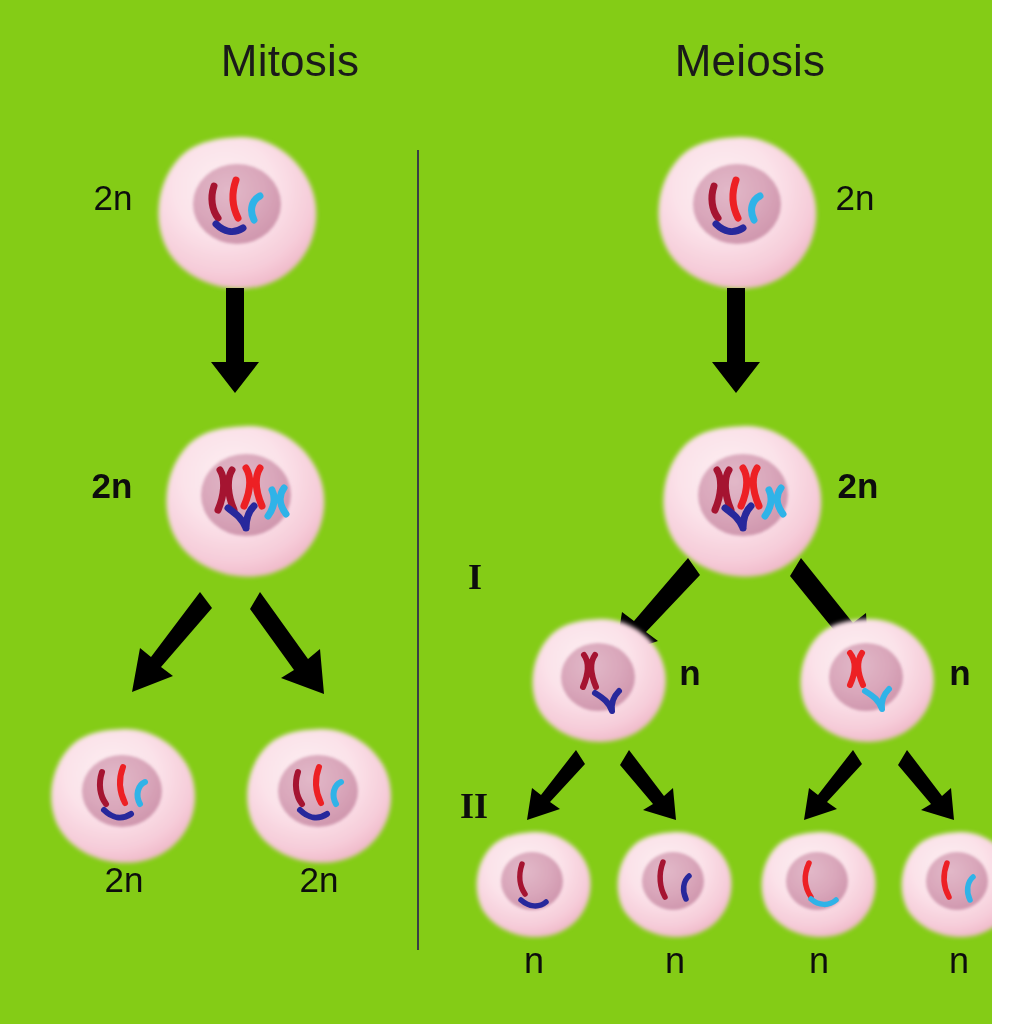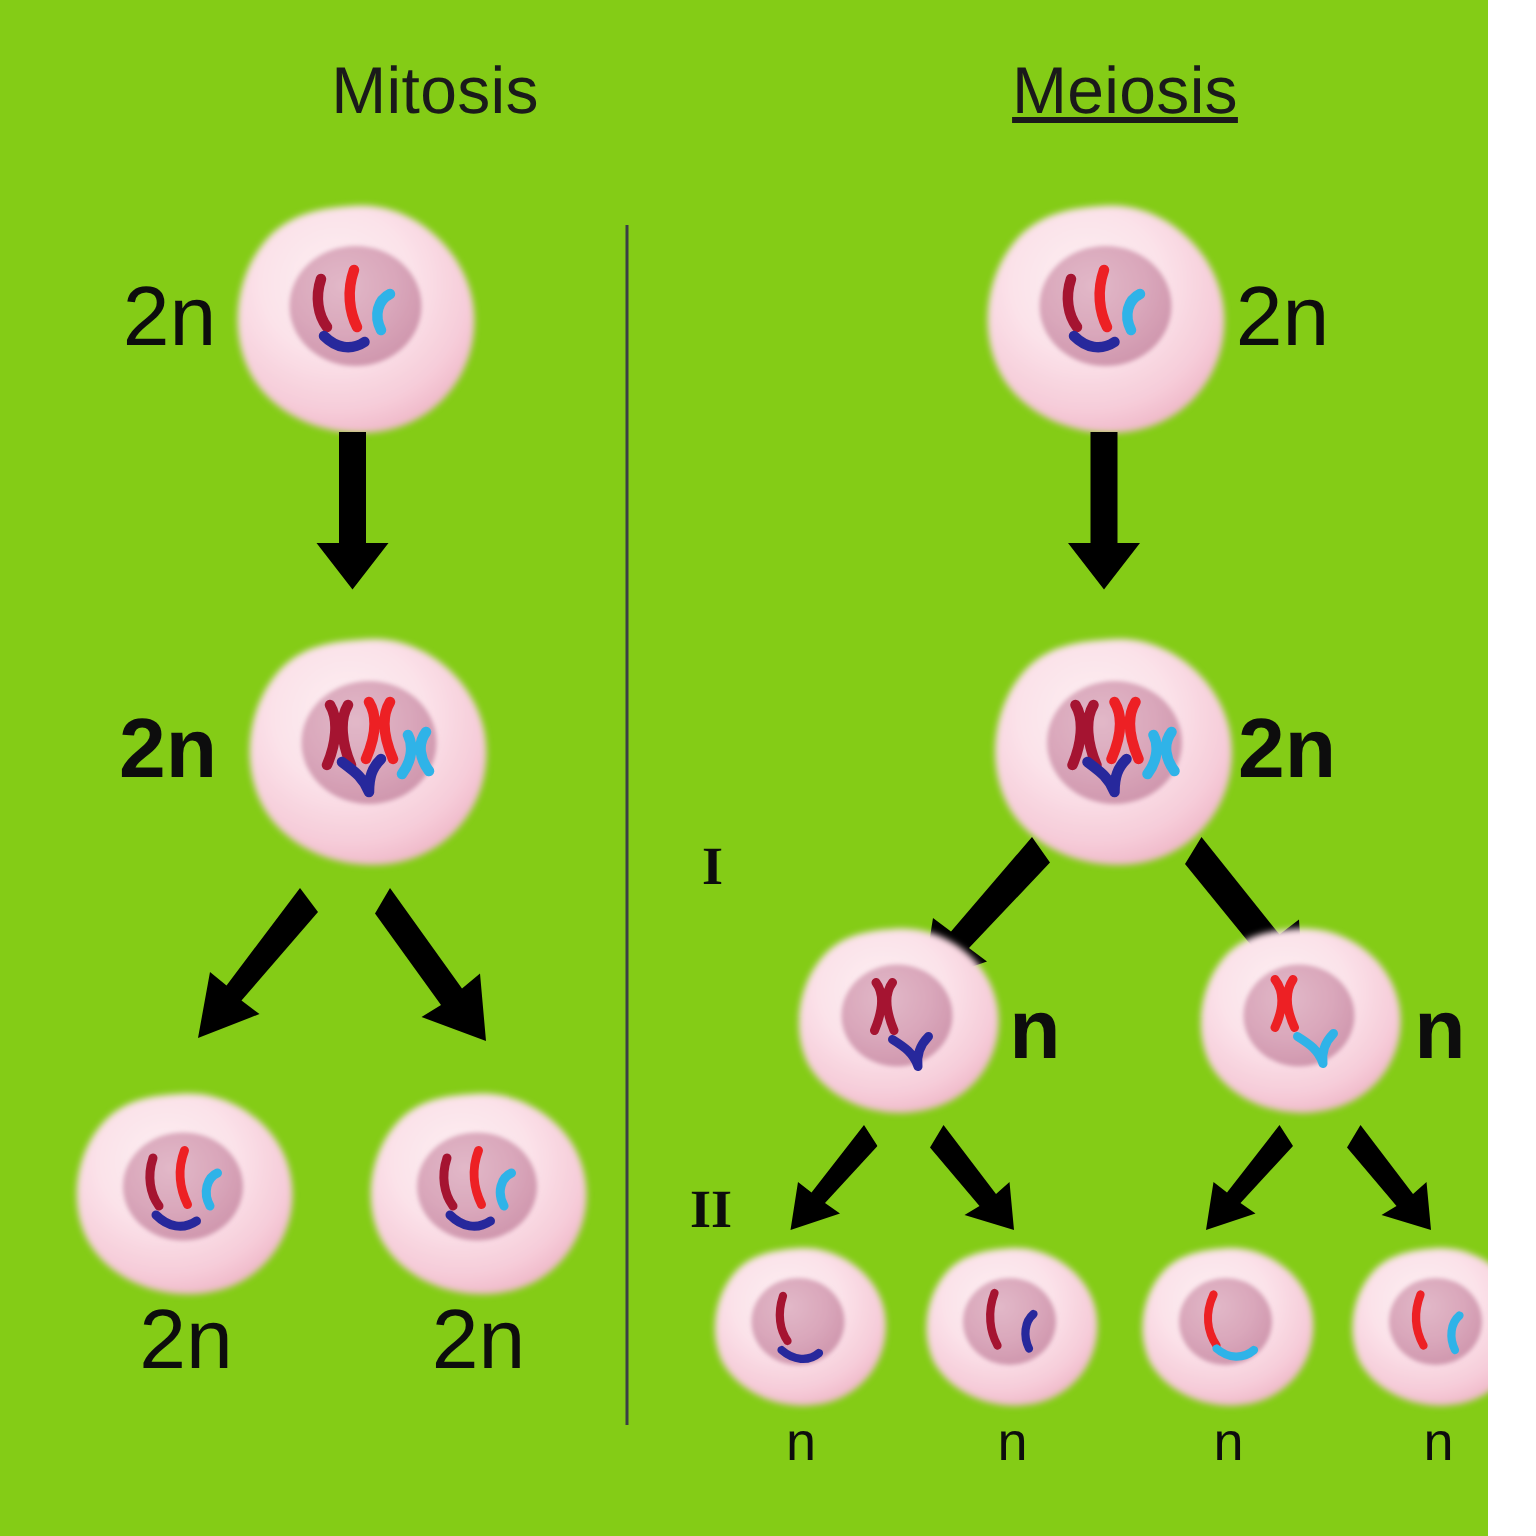--- a/index.html
+++ b/index.html
@@ -33,21 +33,21 @@
   }
 
   
   .divider {
     width: 2px;
     background: #3a3f45;
   }
 
   
   .ploidy {
-    font-size: 56px;
+    font-size: 35px;
     color: #0d0d0d;
     font-weight: 400;
     white-space: nowrap;
     text-align: center;
   }
   .ploidy.bold { font-weight: 700; }
   .ploidy.small { font-size: 36px; }
 
   
   .roman {
@@ -83,21 +83,21 @@
       <filter id="softEdge" x="-25%" y="-25%" width="150%" height="150%">
         <feGaussianBlur stdDeviation="2.2"></feGaussianBlur>
       </filter>
       <filter id="softEdgeSm" x="-25%" y="-25%" width="150%" height="150%">
         <feGaussianBlur stdDeviation="1.5"></feGaussianBlur>
       </filter>
     </defs>
   </svg>
 
   <div class="abs col-title" style="left:60px; top:36px; width:460px;">Mitosis</div>
-  <div class="abs col-title" style="left:520px; top:36px; width:460px;text-decoration:underline;">Meiosis</div>
+  <div class="abs col-title" style="left:520px; top:36px; width:460px;">Meiosis</div>
 
   <div class="abs divider" style="left:417px; top:150px; height:800px;"></div>
 
   <div class="cell" style="left:148px; top:128px;">
     <svg width="180" height="168" viewBox="0 0 180 168">
       <path filter="url(#softEdge)" fill="url(#cytoGrad)" d="M92 9 C126 8 160 36 167 72 C174 110 152 146 117 157 C82 168 38 154 20 123 C4 95 8 54 32 29 C48 13 70 10 92 9 Z"></path>
       <ellipse filter="url(#softEdgeSm)" cx="89" cy="76" rx="44" ry="40" fill="url(#nucGrad)"></ellipse>
       <g fill="none" stroke-linecap="round">
         <path d="M66 58 C62 70 64 82 70 90" stroke="#a51431" stroke-width="7"></path>
         <path d="M88 52 C83 66 85 80 90 90" stroke="#ed2024" stroke-width="7"></path>

